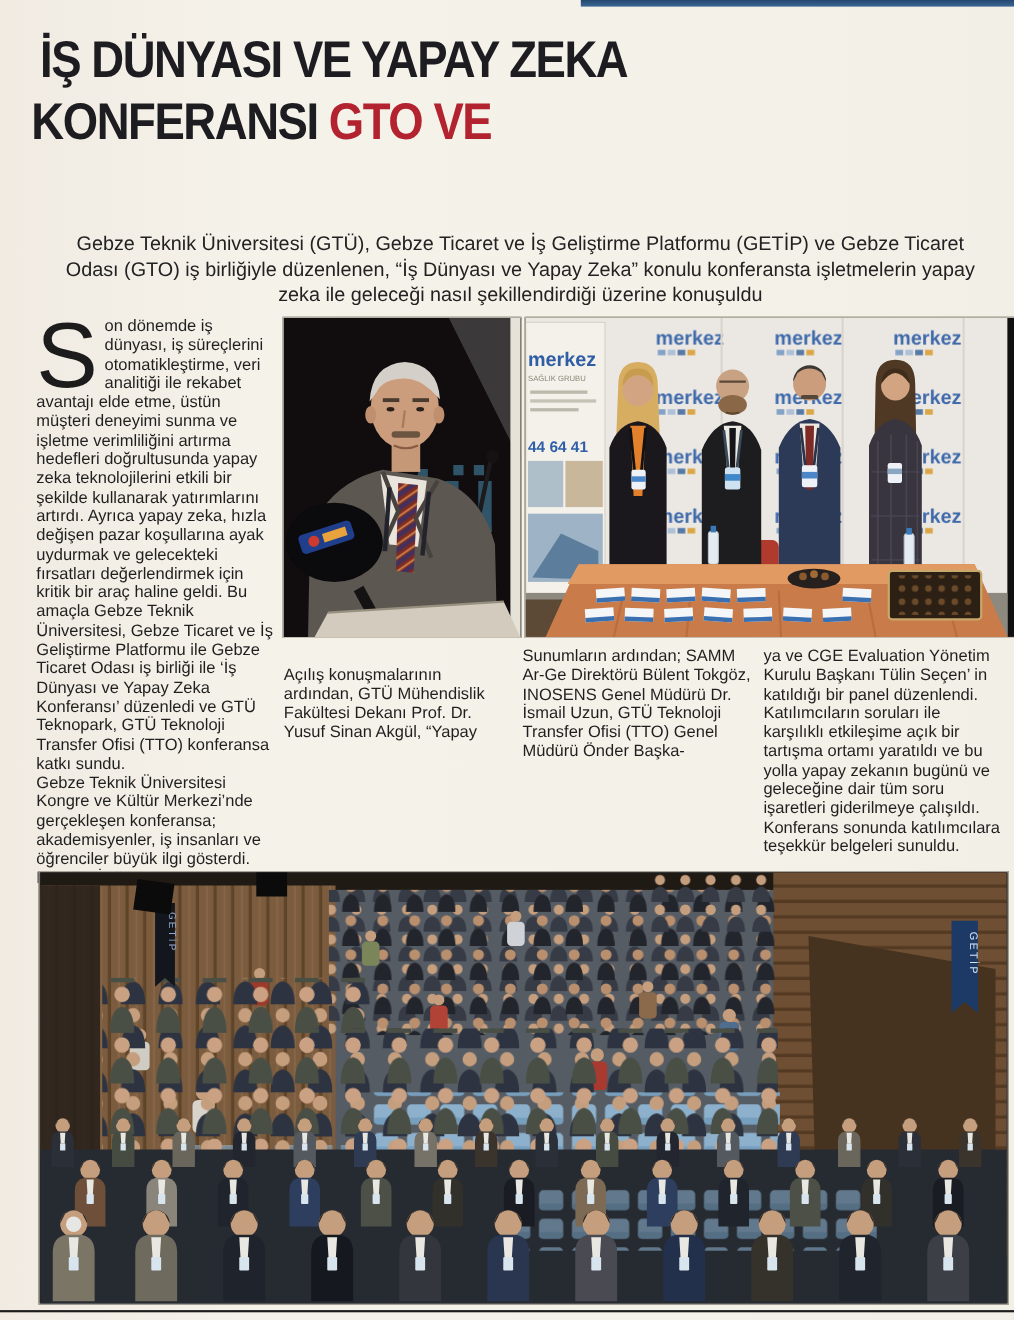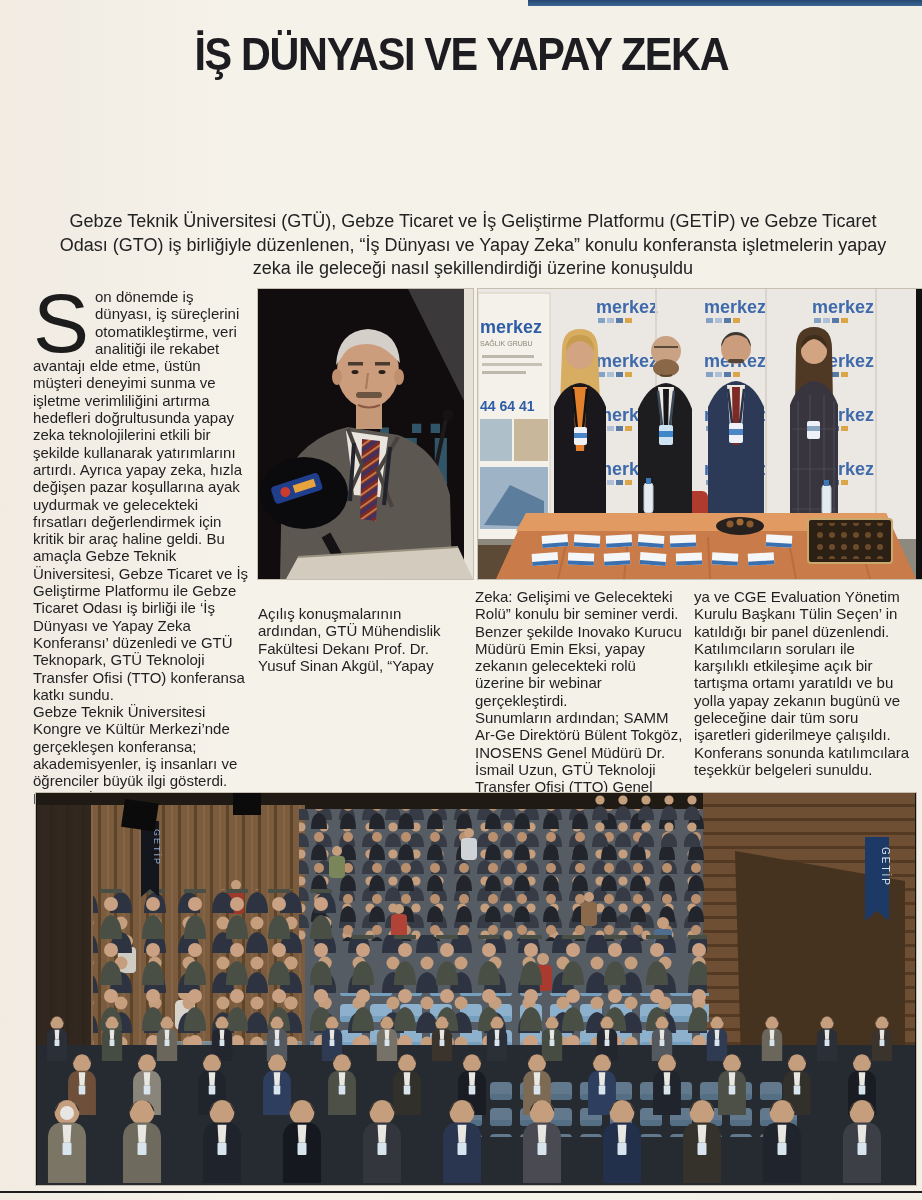--- a/index.html
+++ b/index.html
@@ -1,21 +1,21 @@
 <!DOCTYPE html>
 <html lang="tr"><head>
 <meta charset="utf-8">
 <style>
   html,body{margin:0;padding:0;}
   body{font-family:"Liberation Sans",sans-serif;background:#d8d4cc;}
   .page{position:relative;width:922px;height:1200px;margin:0 auto;overflow:hidden;
         background:linear-gradient(90deg,#f1ebe2 0%,#f5f2ea 25%,#f4f1e9 70%,#f2efe6 100%);}
   .topbar{position:absolute;left:528px;top:0;width:394px;height:6px;
           background:linear-gradient(180deg,#24476f,#3b6795);}
-  .headline{position:absolute;left:0;top:26px;width:922px;margin:0;text-align:center;
+  .headline{position:absolute;left:0;top:26px;width:922px;margin:0;text-align:left;
             font-weight:700;font-size:47px;line-height:56px;letter-spacing:-1.5px;color:#1d1c21;}
   .hl-line{display:block;}
   .hl-x{display:inline-block;transform:scaleX(.88);transform-origin:50% 50%;white-space:nowrap;}
   .hl-red{color:#b3232f;}
   .lede{position:absolute;left:34px;top:198px;width:854px;margin:12px;text-align:center;
         font-size:18px;line-height:23.5px;color:#222;}
   .col{position:absolute;font-size:15px;line-height:17.3px;color:#1f1f1f;text-align:left;}
   .col p{margin:0;}
   .col1{left:33px;top:288px;width:218px;height:502px;}
   .col2{left:258px;top:588px;width:208px;}
@@ -32,20 +32,21 @@
 </style>
 </head>
 <body>
 
 <div class="page">
 
   <div class="topbar"></div>
 
   <h1 class="headline">
     <span class="hl-line"><span class="hl-x">İŞ DÜNYASI VE YAPAY ZEKA</span></span>
+    <span class="hl-line"><span class="hl-x"><span>KONFERANSI</span> <span class="hl-red">GTO VE</span></span></span>
   </h1>
 
   <p class="lede">Gebze Teknik Üniversitesi (GTÜ), Gebze Ticaret ve İş Geliştirme Platformu (GETİP) ve Gebze Ticaret Odası (GTO) iş birliğiyle düzenlenen, “İş Dünyası ve Yapay Zeka” konulu konferansta işletmelerin yapay zeka ile geleceği nasıl şekillendirdiği üzerine konuşuldu</p>
 
   <div class="col col1">
     <p><span class="dropcap">S</span><span>on dönemde iş dünyası, iş süreçlerini otomatikleştirme, veri analitiği ile rekabet avantajı elde etme, üstün müşteri deneyimi sunma ve işletme verimliliğini artırma hedefleri doğrultusunda yapay zeka teknolojilerini etkili bir şekilde kullanarak yatırımlarını artırdı. Ayrıca yapay zeka, hızla değişen pazar koşullarına ayak uydurmak ve gelecekteki fırsatları değerlendirmek için kritik bir araç haline geldi. Bu amaçla Gebze Teknik Üniversitesi, Gebze Ticaret ve İş Geliştirme Platformu ile Gebze Ticaret Odası iş birliği ile ‘İş Dünyası ve Yapay Zeka Konferansı’ düzenledi ve GTÜ Teknopark, GTÜ Teknoloji Transfer Ofisi (TTO) konferansa katkı sundu.</span></p>
     <p>Gebze Teknik Üniversitesi Kongre ve Kültür Merkezi’nde gerçekleşen konferansa; akademisyenler, iş insanları ve öğrenciler büyük ilgi gösterdi. Etkinlik, İstiklal Marşı ve saygı</p>
   </div>
 
   <div class="photo photo1">
@@ -251,21 +252,20 @@
         </g>
       </g>
     </svg>
   </div>
 
   <div class="col col2">
     <p class="para-gap">Açılış konuşmalarının ardından, GTÜ Mühendislik Fakültesi Dekanı Prof. Dr. Yusuf Sinan Akgül, “Yapay</p>
   </div>
 
   <div class="col col3">
-    <p>Zeka: Gelişimi ve Gelecekteki Rolü” konulu bir seminer verdi. Benzer şekilde Inovako Kurucu Müdürü Emin Eksi, yapay zekanın gelecekteki rolü üzerine bir webinar gerçekleştirdi.</p>
     <p>Sunumların ardından; SAMM Ar-Ge Direktörü Bülent Tokgöz, INOSENS Genel Müdürü Dr. İsmail Uzun, GTÜ Teknoloji Transfer Ofisi (TTO) Genel Müdürü Önder Başka-</p>
   </div>
 
   <div class="col col4">
     <p>ya ve CGE Evaluation Yönetim Kurulu Başkanı Tülin Seçen’ in katıldığı bir panel düzenlendi.</p>
     <p>Katılımcıların soruları ile karşılıklı etkileşime açık bir tartışma ortamı yaratıldı ve bu yolla yapay zekanın bugünü ve geleceğine dair tüm soru işaretleri giderilmeye çalışıldı. Konferans sonunda katılımcılara teşekkür belgeleri sunuldu.</p>
   </div>
 
   <div class="photo photo3">
     <svg width="880" height="392" viewBox="0 0 878 392">

